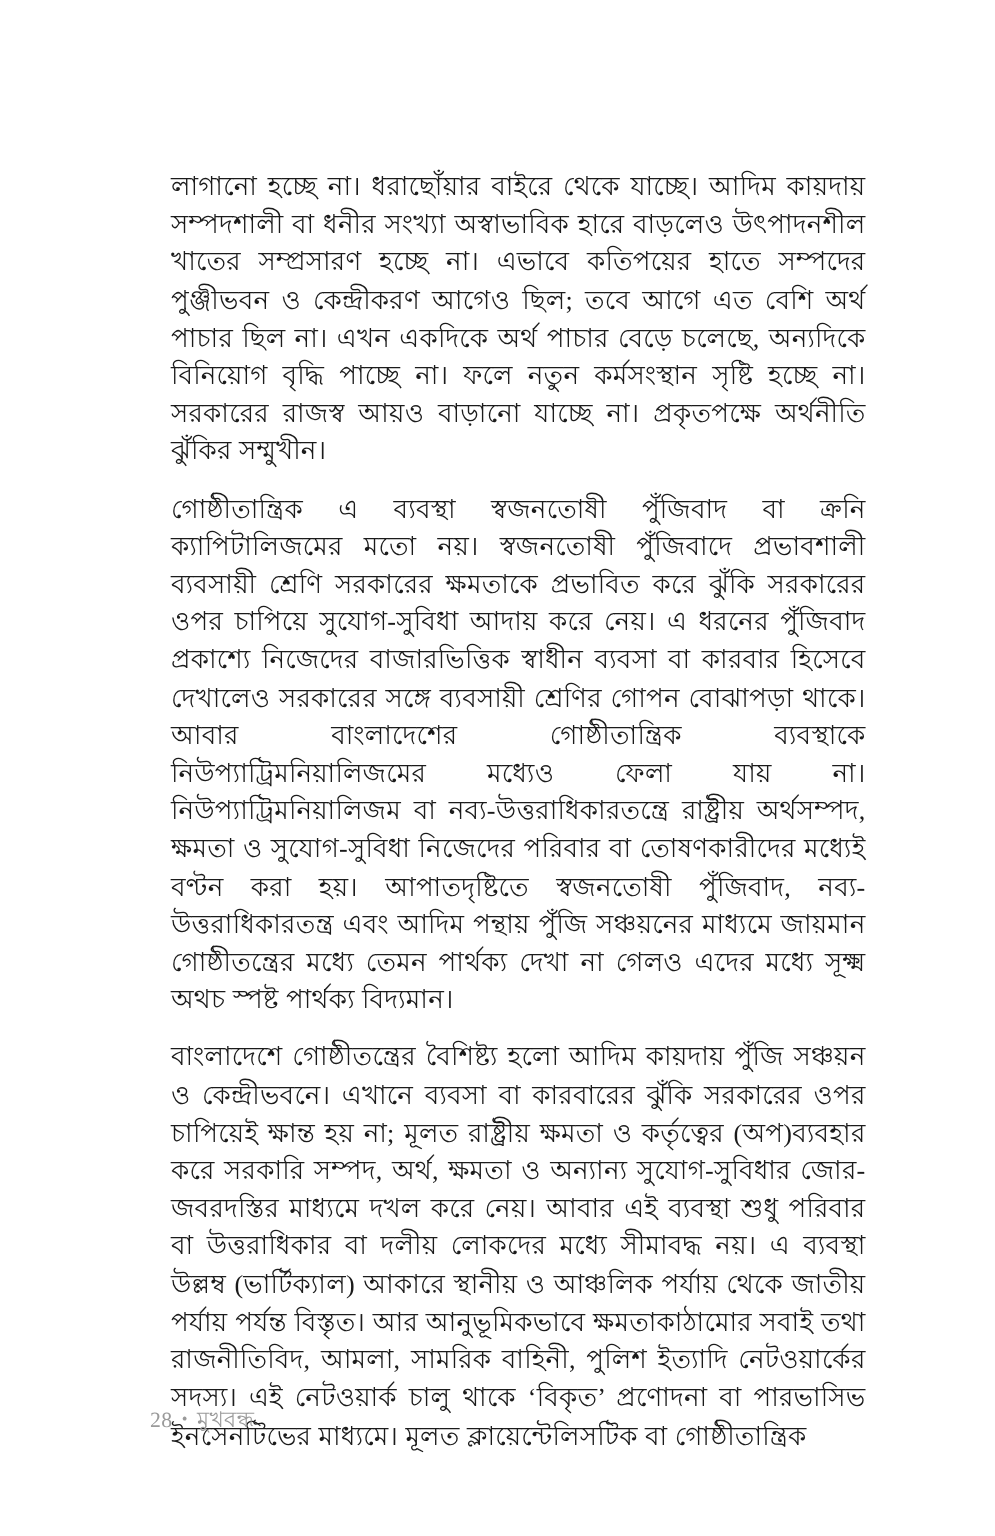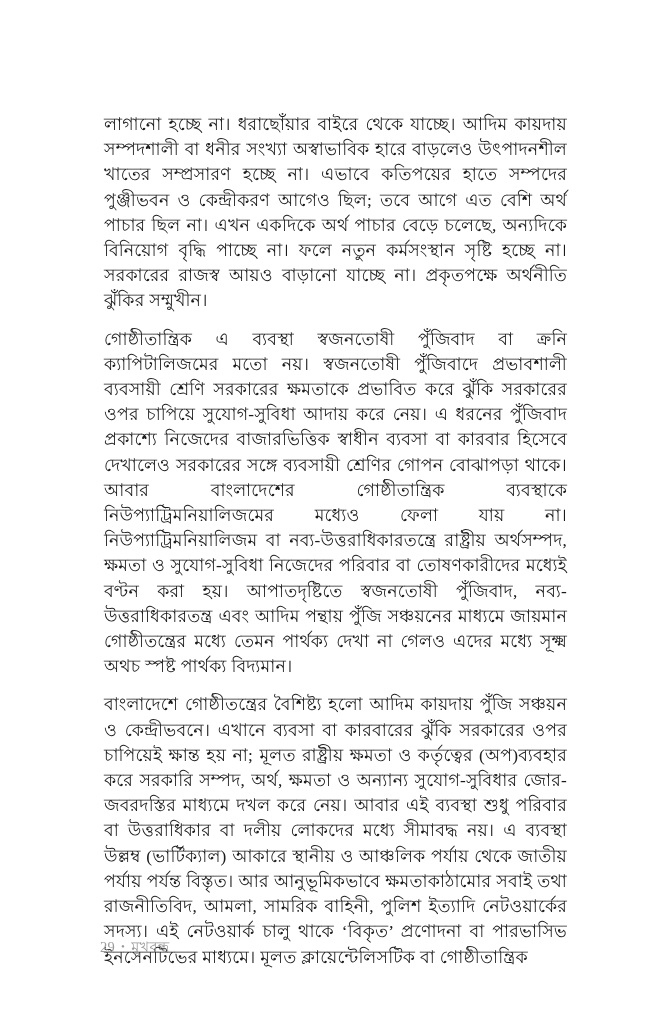--- a/index.html
+++ b/index.html
@@ -14,21 +14,21 @@
   .page {
     position: relative;
     width: 663px;
     height: 1024px;
     background: #ffffff;
     overflow: hidden;
     box-sizing: border-box;
   }
   .text-block {
     position: absolute;
-    left: 104px;
+    left: 114px;
     top: 112px;
     width: 463px;
   }
   .para {
     margin: 0 0 13px 0;
     font-size: 17.4px;
     line-height: 25.2px;
     color: #1b1b1b;
     text-align: justify;
     text-justify: inter-word;
@@ -67,18 +67,18 @@
 
 <div class="page">
 
   <div class="text-block">
     <p class="para">লাগানো হচ্ছে না। ধরাছোঁয়ার বাইরে থেকে যাচ্ছে। আদিম কায়দায় সম্পদশালী বা ধনীর সংখ্যা অস্বাভাবিক হারে বাড়লেও উৎপাদনশীল খাতের সম্প্রসারণ হচ্ছে না। এভাবে কতিপয়ের হাতে সম্পদের পুঞ্জীভবন ও কেন্দ্রীকরণ আগেও ছিল; তবে আগে এত বেশি অর্থ পাচার ছিল না। এখন একদিকে অর্থ পাচার বেড়ে চলেছে, অন্যদিকে বিনিয়োগ বৃদ্ধি পাচ্ছে না। ফলে নতুন কর্মসংস্থান সৃষ্টি হচ্ছে না। সরকারের রাজস্ব আয়ও বাড়ানো যাচ্ছে না। প্রকৃতপক্ষে অর্থনীতি ঝুঁকির সম্মুখীন।</p>
     <p class="para">গোষ্ঠীতান্ত্রিক এ ব্যবস্থা স্বজনতোষী পুঁজিবাদ বা ক্রনি ক্যাপিটালিজমের মতো নয়। স্বজনতোষী পুঁজিবাদে প্রভাবশালী ব্যবসায়ী শ্রেণি সরকারের ক্ষমতাকে প্রভাবিত করে ঝুঁকি সরকারের ওপর চাপিয়ে সুযোগ-সুবিধা আদায় করে নেয়। এ ধরনের পুঁজিবাদ প্রকাশ্যে নিজেদের বাজারভিত্তিক স্বাধীন ব্যবসা বা কারবার হিসেবে দেখালেও সরকারের সঙ্গে ব্যবসায়ী শ্রেণির গোপন বোঝাপড়া থাকে। আবার বাংলাদেশের গোষ্ঠীতান্ত্রিক ব্যবস্থাকে নিউপ্যাট্রিমনিয়ালিজমের মধ্যেও ফেলা যায় না। নিউপ্যাট্রিমনিয়ালিজম বা নব্য-উত্তরাধিকারতন্ত্রে রাষ্ট্রীয় অর্থসম্পদ, ক্ষমতা ও সুযোগ-সুবিধা নিজেদের পরিবার বা তোষণকারীদের মধ্যেই বণ্টন করা হয়। আপাতদৃষ্টিতে স্বজনতোষী পুঁজিবাদ, নব্য-উত্তরাধিকারতন্ত্র এবং আদিম পন্থায় পুঁজি সঞ্চয়নের মাধ্যমে জায়মান গোষ্ঠীতন্ত্রের মধ্যে তেমন পার্থক্য দেখা না গেলও এদের মধ্যে সূক্ষ্ম অথচ স্পষ্ট পার্থক্য বিদ্যমান।</p>
     <p class="para">বাংলাদেশে গোষ্ঠীতন্ত্রের বৈশিষ্ট্য হলো আদিম কায়দায় পুঁজি সঞ্চয়ন ও কেন্দ্রীভবনে। এখানে ব্যবসা বা কারবারের ঝুঁকি সরকারের ওপর চাপিয়েই ক্ষান্ত হয় না; মূলত রাষ্ট্রীয় ক্ষমতা ও কর্তৃত্বের (অপ)ব্যবহার করে সরকারি সম্পদ, অর্থ, ক্ষমতা ও অন্যান্য সুযোগ-সুবিধার জোর-জবরদস্তির মাধ্যমে দখল করে নেয়। আবার এই ব্যবস্থা শুধু পরিবার বা উত্তরাধিকার বা দলীয় লোকদের মধ্যে সীমাবদ্ধ নয়। এ ব্যবস্থা উল্লম্ব (ভার্টিক্যাল) আকারে স্থানীয় ও আঞ্চলিক পর্যায় থেকে জাতীয় পর্যায় পর্যন্ত বিস্তৃত। আর আনুভূমিকভাবে ক্ষমতাকাঠামোর সবাই তথা রাজনীতিবিদ, আমলা, সামরিক বাহিনী, পুলিশ ইত্যাদি নেটওয়ার্কের সদস্য। এই নেটওয়ার্ক চালু থাকে ‘বিকৃত’ প্রণোদনা বা পারভাসিভ ইনসেনটিভের মাধ্যমে। মূলত ক্লায়েন্টেলিসটিক বা গোষ্ঠীতান্ত্রিক</p>
   </div>
 
   <div class="footer">
-    <span>29</span>
+    <span>28</span>
     <span class="footer-sep">•</span>
     <span>মুখবন্ধ</span>
   </div>
 
 </div>
 
 </body></html>

